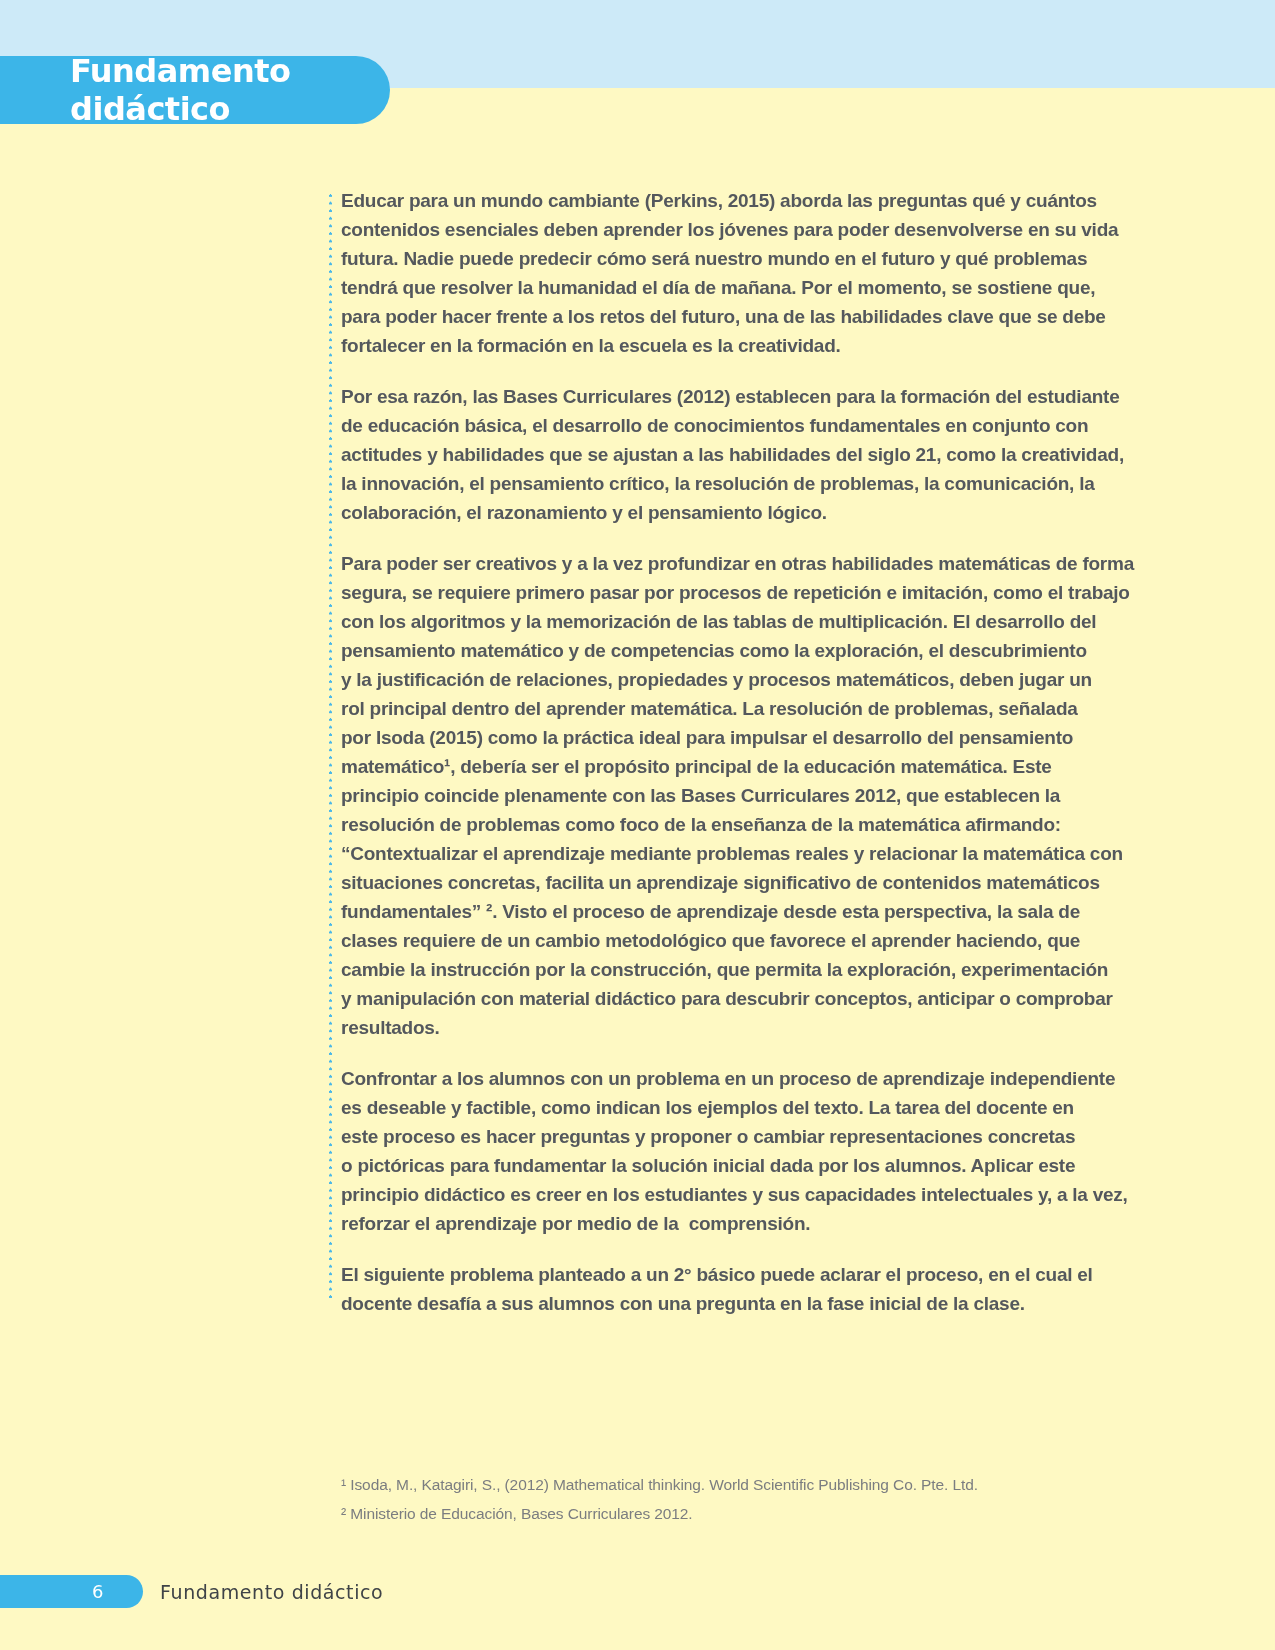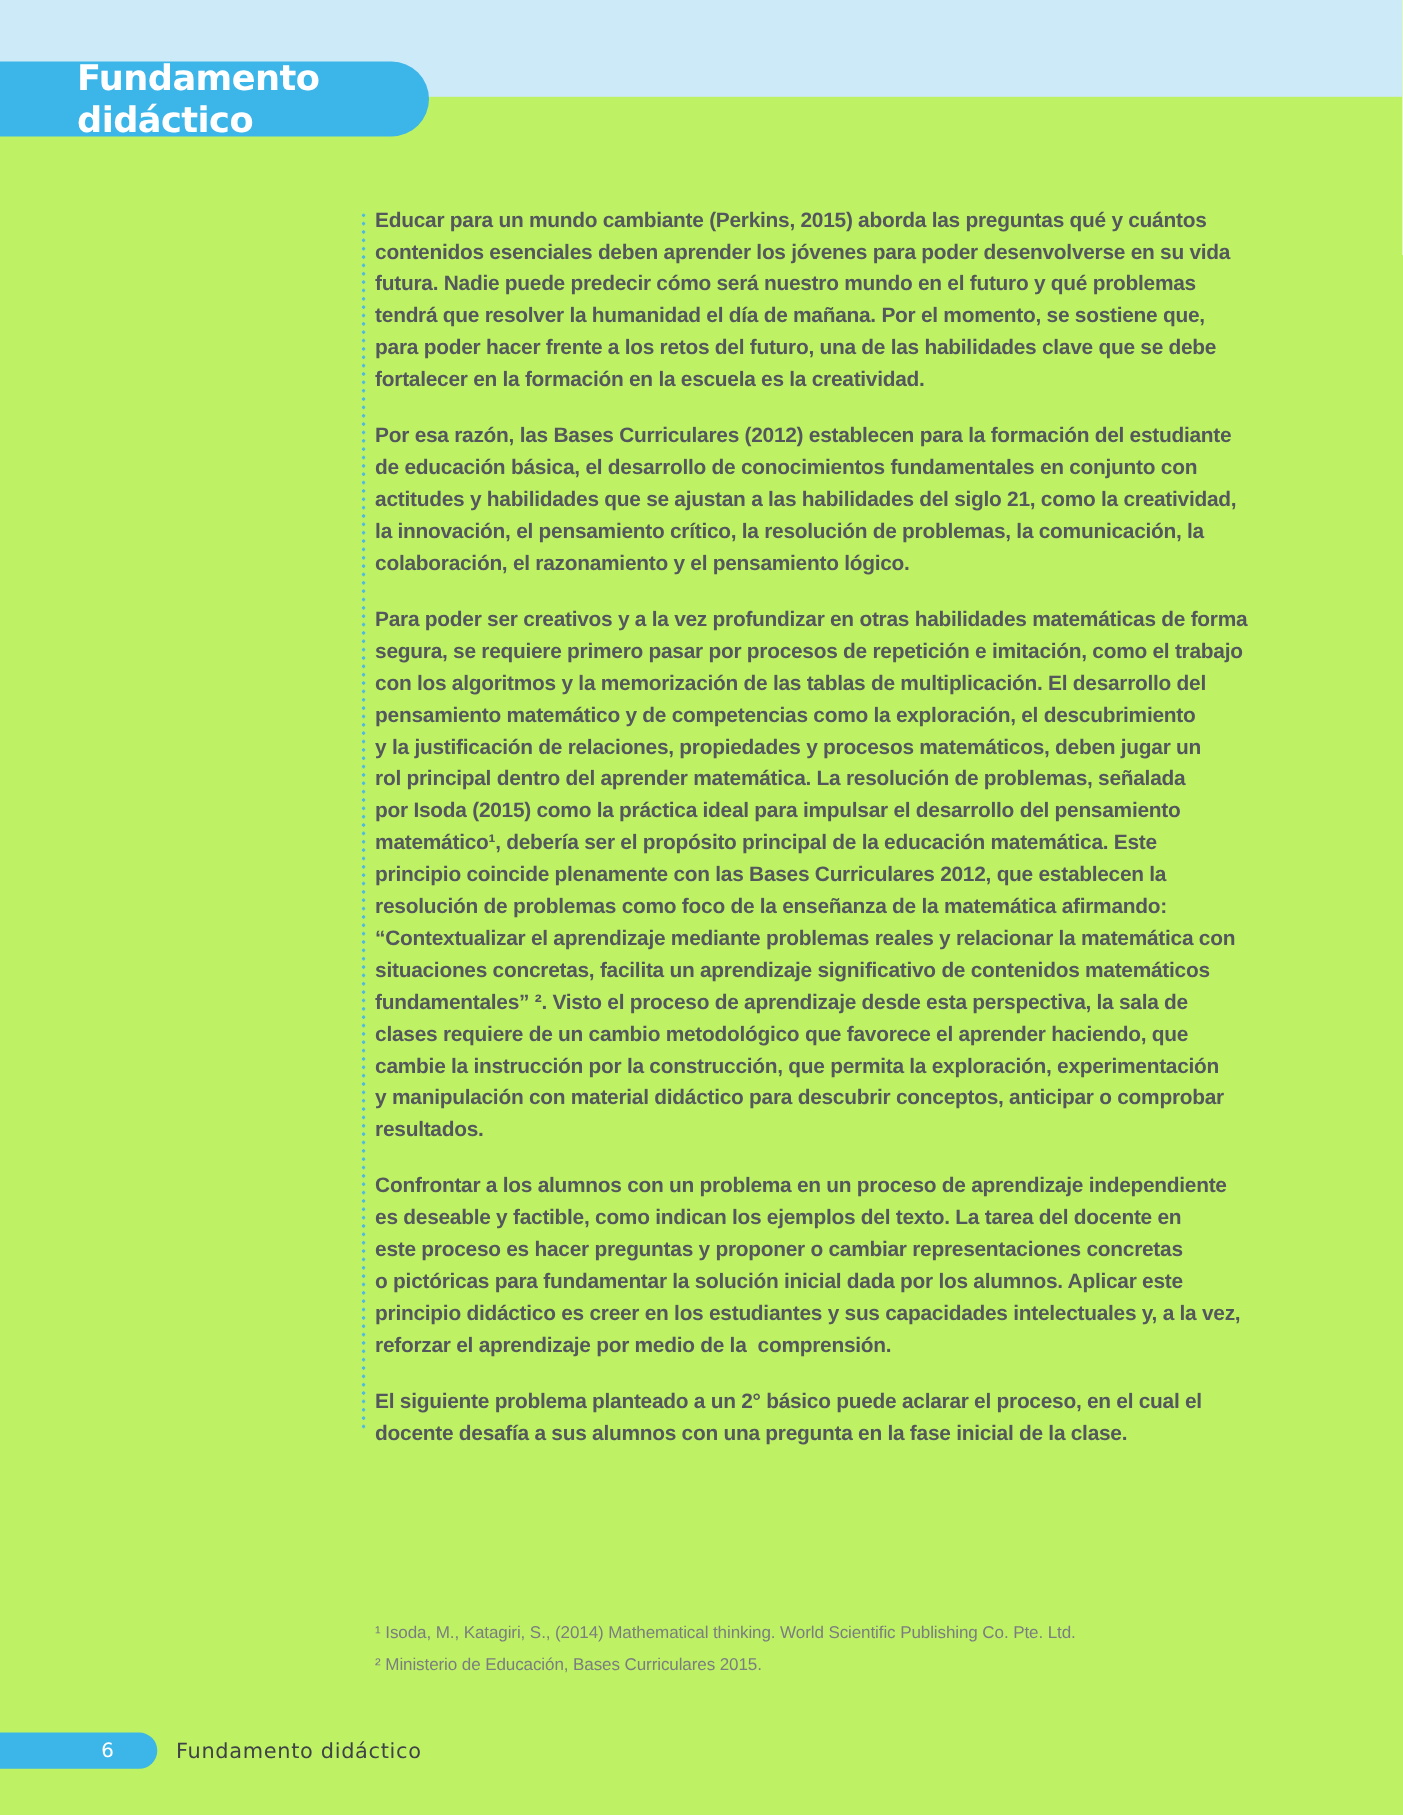--- a/index.html
+++ b/index.html
@@ -1,21 +1,21 @@
 <!DOCTYPE html>
 <html><head>
 <meta charset="utf-8">
 <style>
   * { margin: 0; padding: 0; box-sizing: border-box; }
   html, body { background: #ffffff; }
   .page {
     position: relative;
     width: 1275px;
     height: 1650px;
-    background: #bef264;
+    background: #fef9c3;
     overflow: hidden;
     font-family: "Liberation Sans", sans-serif;
   }
   .top-band {
     position: absolute;
     left: 0; top: 0;
     width: 100%;
     height: 88px;
     background: #cdeaf8;
   }
@@ -149,22 +149,22 @@
 es deseable y factible, como indican los ejemplos del texto. La tarea del docente en
 este proceso es hacer preguntas y proponer o cambiar representaciones concretas
 o pictóricas para fundamentar la solución inicial dada por los alumnos. Aplicar este
 principio didáctico es creer en los estudiantes y sus capacidades intelectuales y, a la vez,
 reforzar el aprendizaje por medio de la  comprensión.</p>
     <p class="para">El siguiente problema planteado a un 2° básico puede aclarar el proceso, en el cual el
 docente desafía a sus alumnos con una pregunta en la fase inicial de la clase.</p>
   </div>
 
   <div class="footnotes">
-    <p class="footnote">¹ Isoda, M., Katagiri, S., (2014) Mathematical thinking. World Scientific Publishing Co. Pte. Ltd.</p>
-    <p class="footnote">² Ministerio de Educación, Bases Curriculares 2015.</p>
+    <p class="footnote">¹ Isoda, M., Katagiri, S., (2012) Mathematical thinking. World Scientific Publishing Co. Pte. Ltd.</p>
+    <p class="footnote">² Ministerio de Educación, Bases Curriculares 2012.</p>
   </div>
 
   <div class="footer-pill">
     <span class="page-number">6</span>
   </div>
   <div class="footer-label">Fundamento didáctico</div>
 
 </div>
 
 </body></html>

